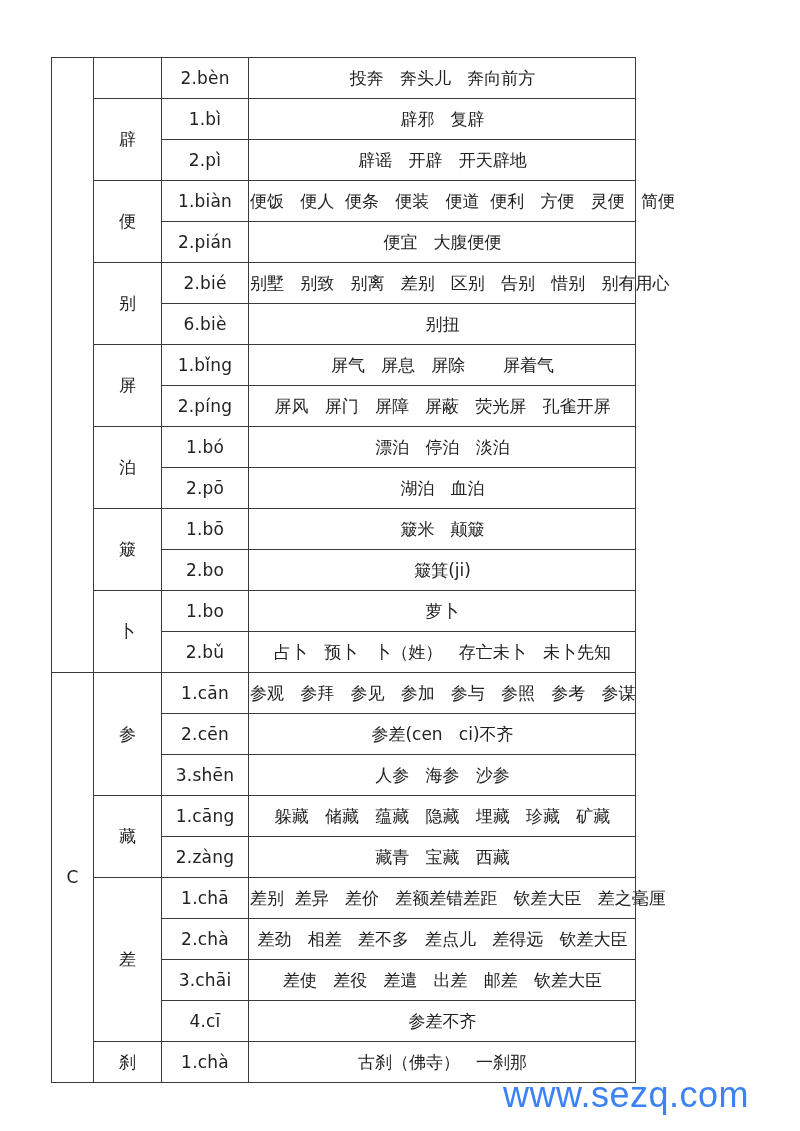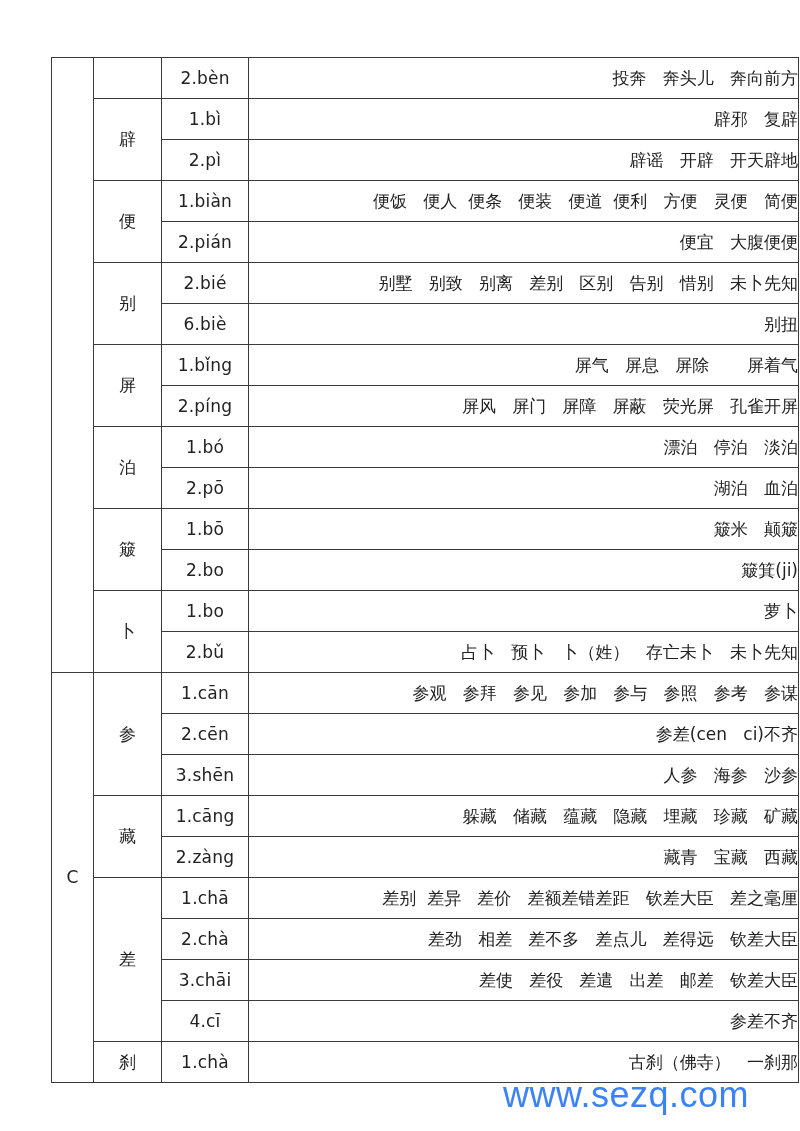--- a/index.html
+++ b/index.html
@@ -1,33 +1,33 @@
 <!DOCTYPE html>
 <html><head>
 <meta charset="utf-8">
 <style>
   html, body { margin: 0; padding: 0; background: #ffffff; }
   body { width: 800px; height: 1131px; position: relative; overflow: hidden;
          font-family: "DejaVu Sans", "Liberation Sans", sans-serif; color: #222; }
   table.poly {
     position: absolute; left: 51px; top: 57px;
-    width: 748px; border-collapse: collapse; table-layout: fixed;
+    width: 585px; border-collapse: collapse; table-layout: fixed;
   }
   table.poly td {
     border: 1.5px solid #3a3a3a; height: 40px; padding: 0;
     font-size: 17px; vertical-align: middle; line-height: 1;
   }
   col.c-letter { width: 42px; }
   col.c-char { width: 68px; }
   col.c-pinyin { width: 87px; }
   col.c-words { width: auto; }
   td.letter { text-align: center; font-size: 19px; }
   td.char { text-align: center; font-size: 18px; }
   td.pinyin { text-align: center; font-size: 17px; letter-spacing: 0.2px; }
-  td.words { text-align: right; padding-left: 1px !important; white-space: pre; font-size: 16.5px; }
+  td.words { text-align: center; padding-left: 1px !important; white-space: pre; font-size: 16.5px; }
   .watermark {
     position: absolute; left: 503px; top: 1058px;
     font-family: "Liberation Sans", sans-serif; font-size: 36px;
     color: #3b82f6; letter-spacing: 0.5px; pointer-events: none; margin-top: 16px;
   }
 </style>
 </head>
 <body>
 
 <table class="poly">
@@ -58,21 +58,21 @@
       <td class="pinyin">1.biàn</td>
       <td class="words">便饭   便人  便条   便装   便道  便利   方便   灵便   简便</td>
     </tr>
     <tr>
       <td class="pinyin">2.pián</td>
       <td class="words">便宜   大腹便便</td>
     </tr>
     <tr>
       <td class="char" rowspan="2">别</td>
       <td class="pinyin">2.bié</td>
-      <td class="words">别墅   别致   别离   差别   区别   告别   惜别   未卜先知</td>
+      <td class="words">别墅   别致   别离   差别   区别   告别   惜别   别有用心</td>
     </tr>
     <tr>
       <td class="pinyin">6.biè</td>
       <td class="words">别扭</td>
     </tr>
     <tr>
       <td class="char" rowspan="2">屏</td>
       <td class="pinyin">1.bǐng</td>
       <td class="words">屏气   屏息   屏除       屏着气</td>
     </tr>

